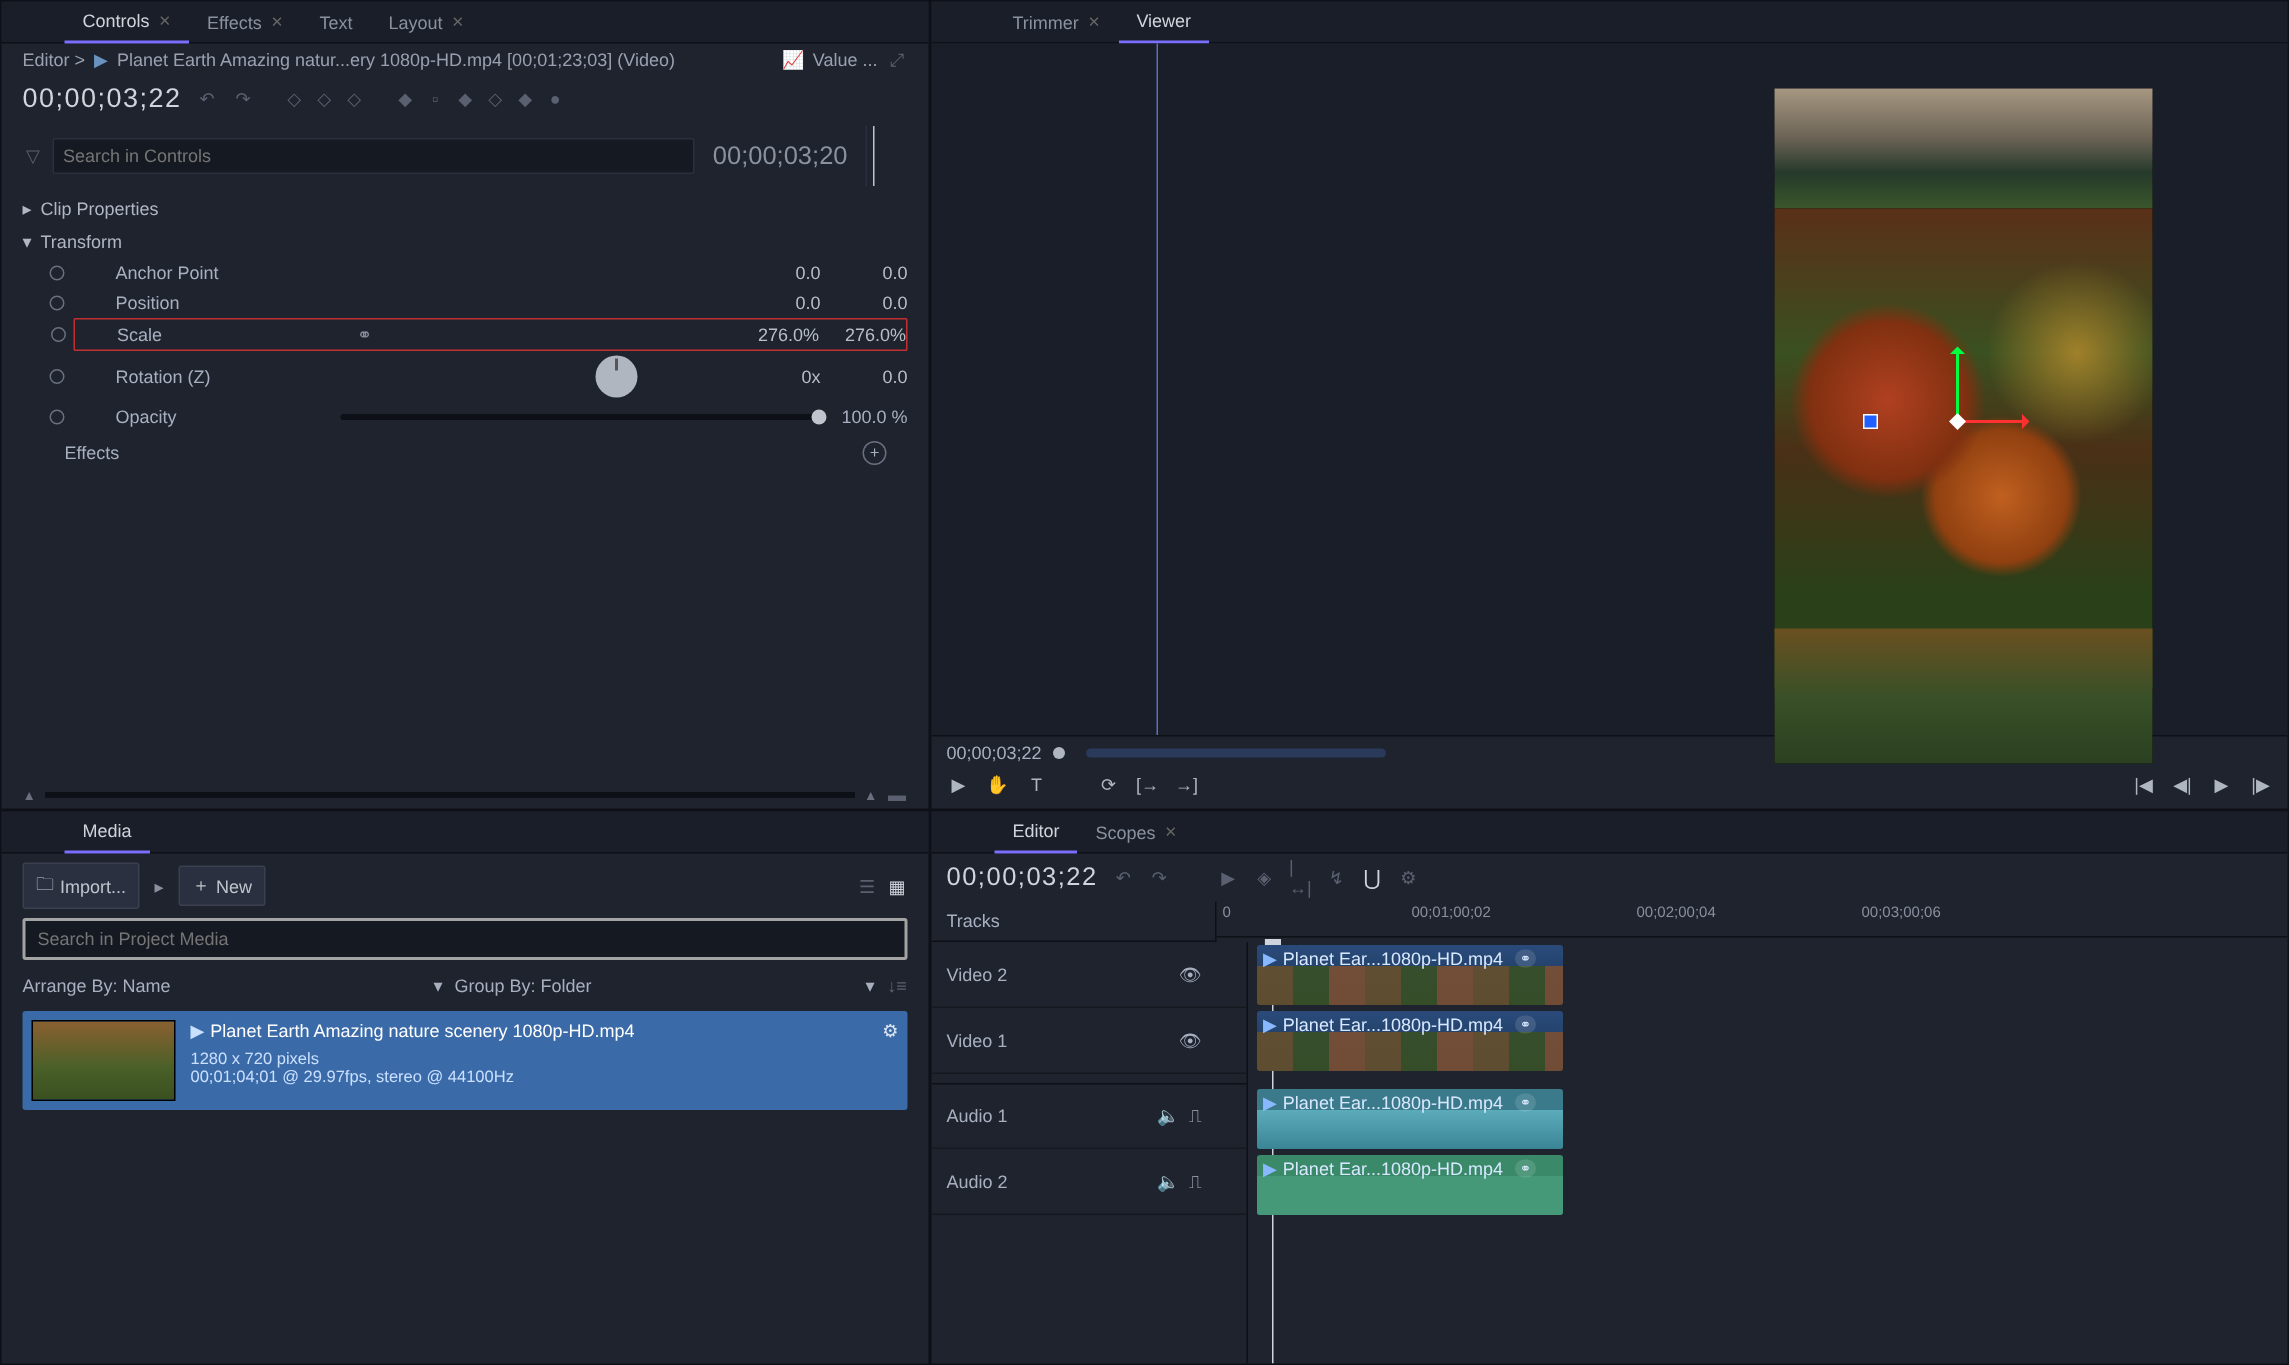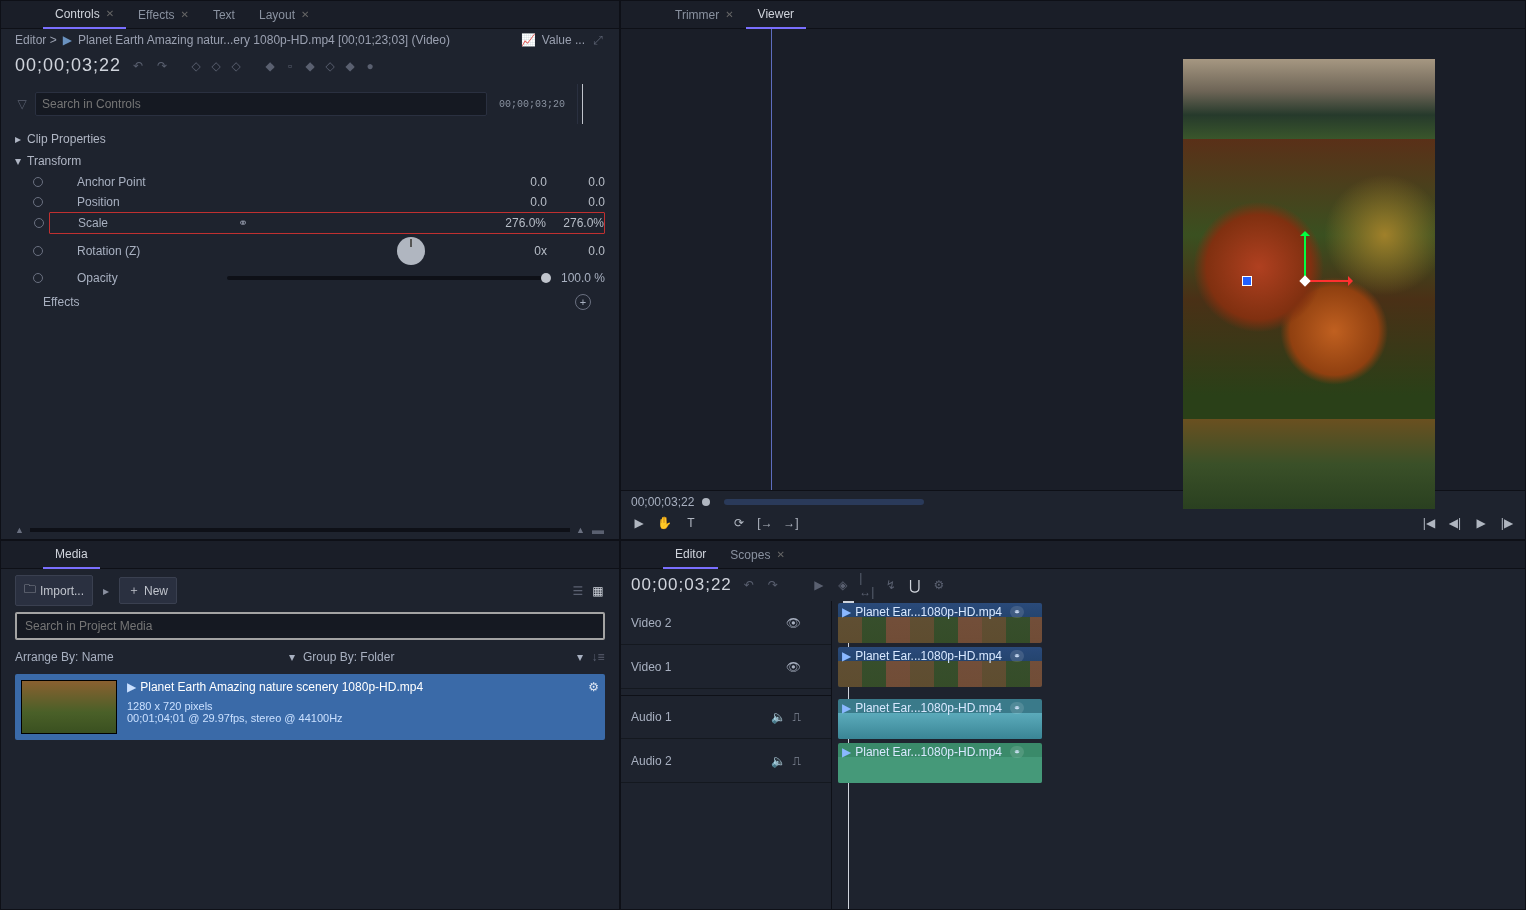--- a/index.html
+++ b/index.html
@@ -10,21 +10,21 @@
 .tab.active { color: #d0d4dc; border-bottom: 2px solid #7a6fff; }
 .tab .close { font-size: 10px; color: #666; }
 .breadcrumb { padding: 4px 14px; color: #9aa0b0; display: flex; align-items: center; gap: 6px; }
 .breadcrumb .play-mini { color: #6a92c0; }
 .timecode-row { display: flex; align-items: center; padding: 4px 14px 8px; gap: 10px; }
 .tc-big { font-size: 18px; color: #d0d4dc; font-weight: 500; letter-spacing: 1px; }
 .icon-row { display: flex; gap: 6px; align-items: center; }
 .icon-sm { width: 14px; height: 14px; color: #5a6070; display:inline-flex; align-items:center; justify-content:center; }
 .search-row { display: flex; align-items: center; padding: 0 14px 4px; gap: 6px; }
 .search-input { flex: 1; background: #151922; border: 1px solid #2a3040; color: #a8b0c0; padding: 4px 6px; border-radius: 2px; }
-.track-hint { font-size: 10px; color: #8a92a0; padding: 2px 6px; font-family: Liberation Mono, monospace; }
+.track-hint { font-size: 17px; color: #8a92a0; padding: 2px 6px; }
 .prop-group { padding: 0 14px; }
 .prop-header { display: flex; align-items: center; gap: 6px; padding: 4px 0; color: #b0b6c4; cursor: pointer; }
 .prop-row { display: flex; align-items: center; padding: 3px 0 3px 38px; position: relative; }
 .prop-row .keyframe-dot { position: absolute; left: 18px; width: 10px; height: 10px; border: 1.5px solid #6a7080; border-radius: 50%; }
 .prop-row .label { flex: 0 0 140px; margin-left: 24px; }
 .prop-row .vals { margin-left: auto; display: flex; gap: 14px; min-width: 100px; justify-content: flex-end; }
 .prop-row .vals span { color: #b8bec8; min-width: 44px; text-align: right; }
 .scale-row { border: 1px solid #c03030; border-radius: 1px; padding-left: 4px !important; margin-left: 34px; }
 .scale-row .keyframe-dot { left: -16px; }
 .link-icon { margin-left: 20px; color: #8a90a0; }
@@ -330,20 +330,31 @@
     <span style="width:12px"></span>
     <span class="icon-sm">▶</span>
     <span class="icon-sm">◈</span>
     <span class="icon-sm">|↔|</span>
     <span class="icon-sm">↯</span>
     <span class="icon-sm" style="color:#d0d4dc;font-size:14px">⋃</span>
     <span class="icon-sm">⚙</span>
   </div>
   <div class="timeline-body">
     <div style="display:flex;flex-direction:column;flex:1">
+      <div style="display:flex">
+        <div class="track-header-top" style="width:190px;border-right:1px solid #0e1017">
+          <span>Tracks</span>
+        </div>
+        <div class="ruler" style="flex:1;position:relative">
+          <span class="ruler-tick" style="left:4px">0</span>
+          <span class="ruler-tick" style="left:130px">00;01;00;02</span>
+          <span class="ruler-tick" style="left:280px">00;02;00;04</span>
+          <span class="ruler-tick" style="left:430px">00;03;00;06</span>
+        </div>
+      </div>
       <div style="display:flex;flex:1;position:relative">
         <div style="width:211px;border-right:1px solid #0e1017">
           <div class="track-row">
               <div class="track-head">
                 <span>Video 2</span>
                 <div class="ticons">
                   <span>👁</span>
                 </div>
               </div>
             </div>

